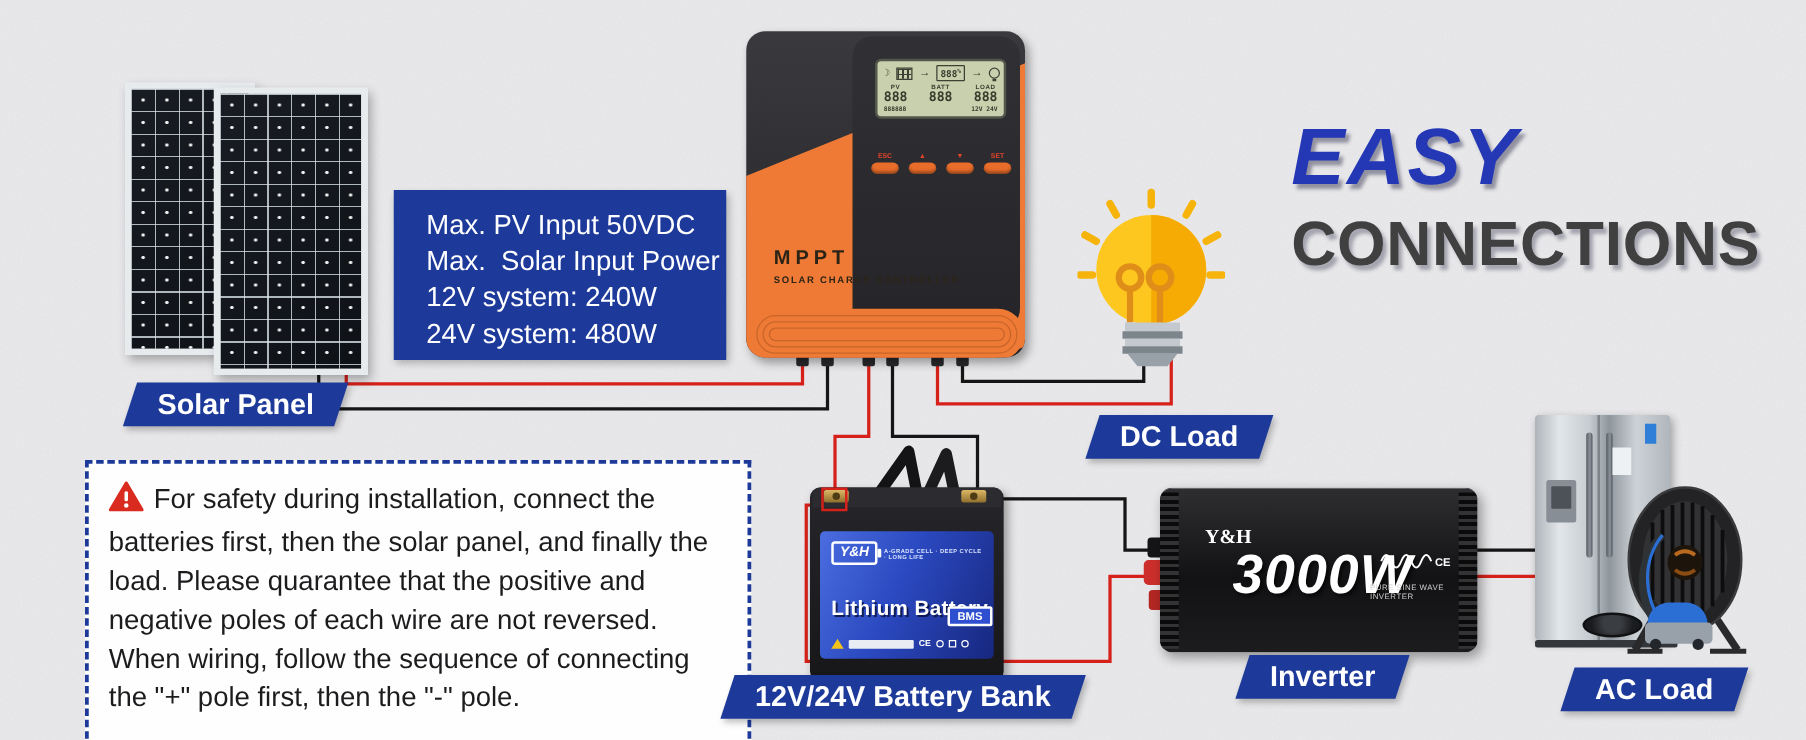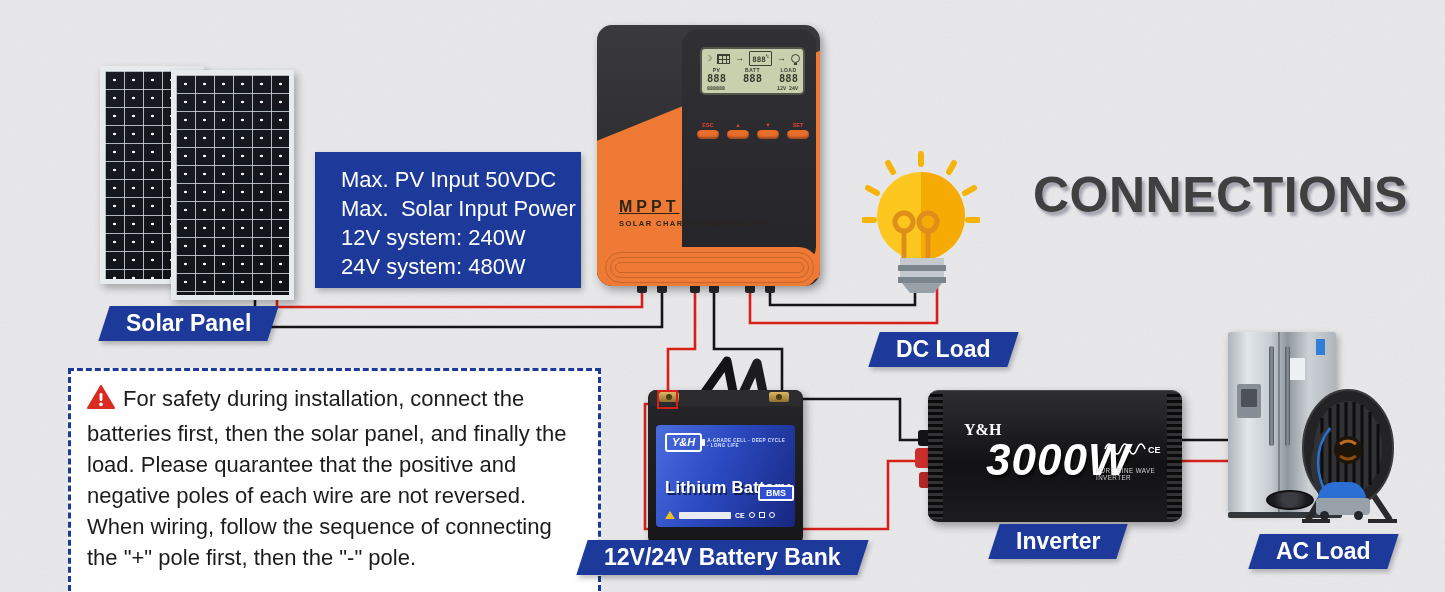--- a/index.html
+++ b/index.html
@@ -70,21 +70,21 @@
   .lcd-col{text-align:center;}
   .lcd-lab{font-size:5px;font-weight:700;letter-spacing:.5px;}
   .lcd-val{font:700 10.5px "DejaVu Sans Mono",monospace;line-height:1.05;}
   .lcd-row3{display:flex;justify-content:space-between;font:700 5px "DejaVu Sans Mono",monospace;
       padding:1px 2px 0 2px;}
   .btn-label-row{position:absolute;left:100px;top:97px;width:112px;display:flex;justify-content:space-between;}
   .btn-label{font-size:5.5px;font-weight:700;color:#e2442a;width:22px;text-align:center;}
   .btn-row{position:absolute;left:100px;top:105px;width:112px;display:flex;justify-content:space-between;}
   .ctrl-btn{width:22px;height:9px;border-radius:5px;background:#e86c2a;box-shadow:inset 0 -2px 2px rgba(0,0,0,.3);}
   .ctrl-brand{position:absolute;left:22px;top:173px;color:#2b2417;}
-  .ctrl-brand .b1{font-size:16px;font-weight:800;letter-spacing:4px;text-decoration:underline;}
+  .ctrl-brand .b1{font-size:16px;font-weight:800;letter-spacing:4px;}
   .ctrl-brand .b2{font-size:7.6px;font-weight:700;letter-spacing:1.4px;margin-top:3px;}
   .ctrl-bar{position:absolute;left:3px;top:222px;width:219px;height:41px;border-radius:21px;
       background:#ee7a35;}
   .bar-line{position:absolute;border:1.5px solid rgba(90,40,5,.25);border-radius:inherit;}
   .bl1{inset:5px;}.bl2{inset:10px;border-radius:12px;}.bl3{inset:15px;border-radius:8px;}
   .stub{position:absolute;top:284px;width:10px;height:9px;background:#2a2a2e;border-radius:2px;z-index:2;}
 
   
   .bulbwrap{position:absolute;left:862px;top:148px;width:118px;height:148px;z-index:3;}
 
@@ -181,20 +181,21 @@
 
     <g stroke="#d6211a" stroke-width="2.6" fill="none">
       <polyline points="277,296 277,307 642,307 642,282"></polyline>
       <polyline points="695,282 695,349 668,349 668,399"></polyline>
       <polyline points="660,404 645,404 645,529 888,529 888,461 932,461"></polyline>
       <polyline points="750,282 750,323 937,323 937,286"></polyline>
       <polyline points="1178,461 1258,461"></polyline>
     </g>
   </svg>
 
+  <div class="hl1">EASY</div>
   <div class="hl2">CONNECTIONS</div>
 
   <div class="panel panel-back"></div>
   <div class="panel panel-front"></div>
 
   <div class="specbox">
     <div class="spec-line">Max. PV Input 50VDC</div>
     <div class="spec-line">Max.  Solar Input Power</div>
     <div class="spec-line">12V system: 240W</div>
     <div class="spec-line">24V system: 480W</div>

